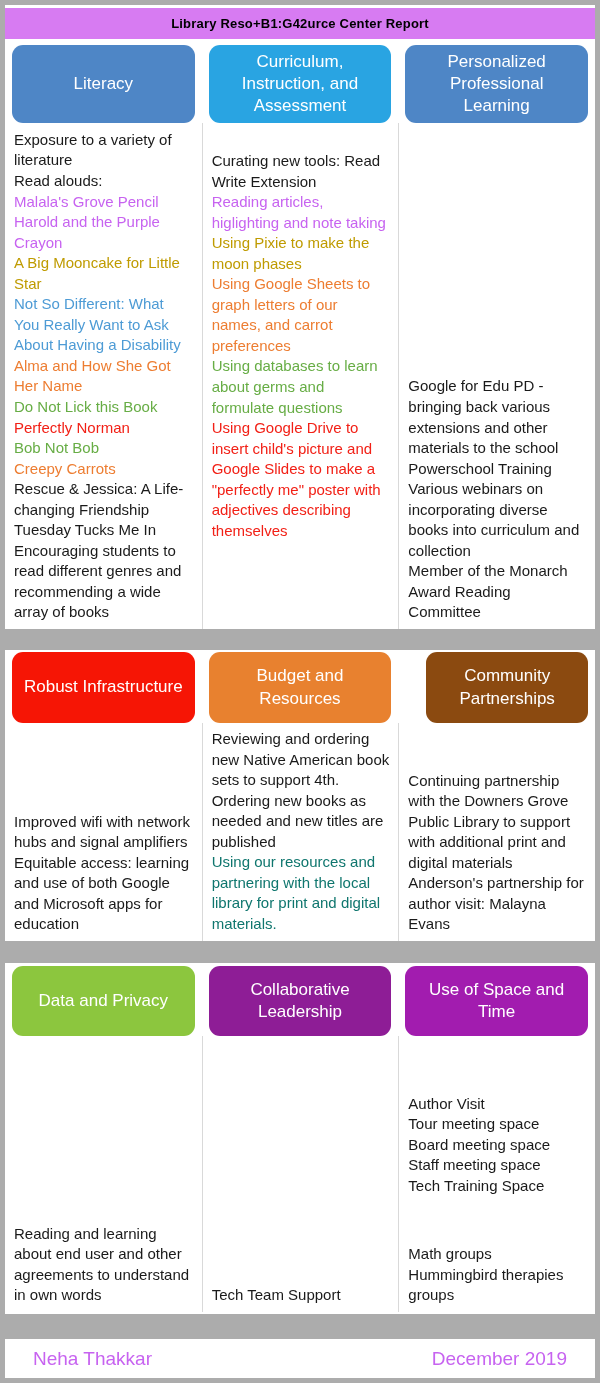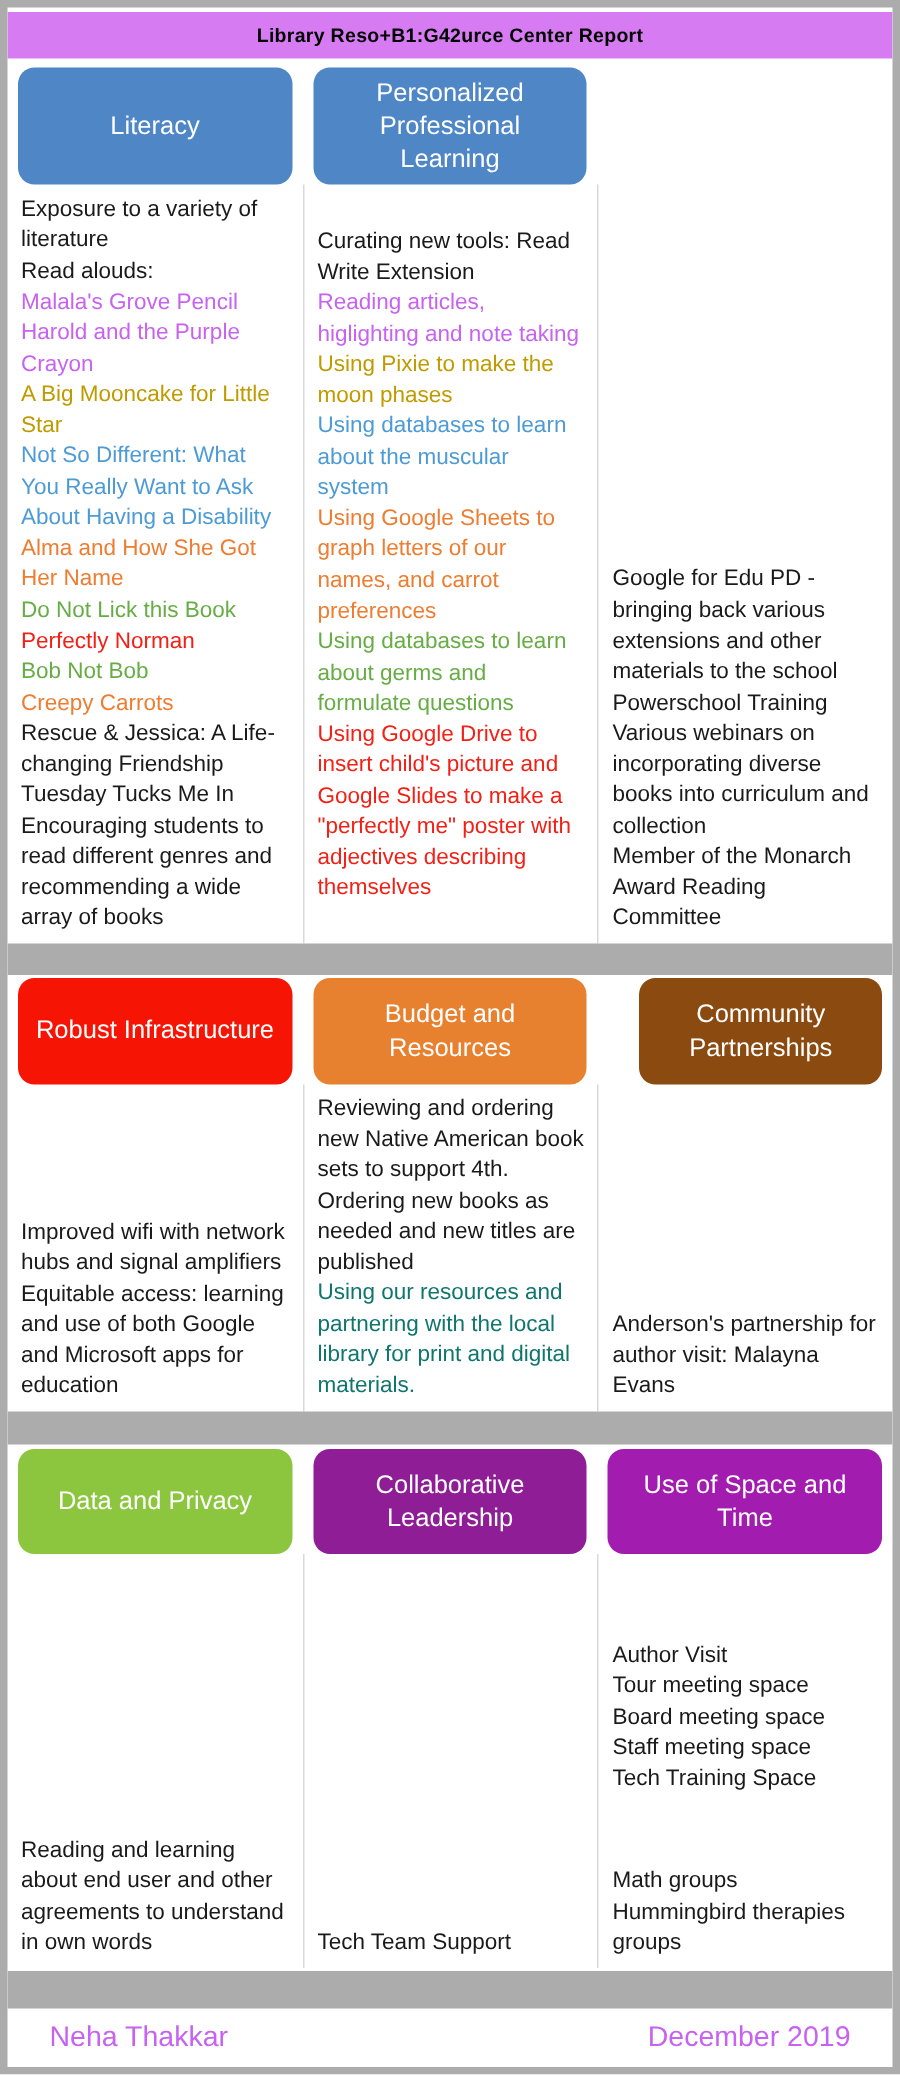--- a/index.html
+++ b/index.html
@@ -77,20 +77,21 @@
 </style>
 </head>
 <body>
 
 <div class="page">
 
   <div class="title-bar">Library Reso+B1:G42urce Center Report</div>
 
   <div class="headers-row hr1">
     <div class="hdr" style="background: rgb(78, 134, 198);">Literacy</div>
+    <div class="hdr" style="background: rgb(41, 164, 226);">Curriculum, Instruction, and Assessment</div>
     <div class="hdr" style="background: rgb(78, 134, 198);">Personalized Professional Learning</div>
   </div>
   <div class="content-row cr1">
     <div class="cell v-center">
         <div class="line" style="color: rgb(26, 26, 26);">Exposure to a variety of literature</div>
         <div class="line" style="color: rgb(26, 26, 26);">Read alouds:</div>
         <div class="line" style="color: rgb(199, 99, 240);">Malala's Grove Pencil</div>
         <div class="line" style="color: rgb(199, 99, 240);">Harold and the Purple Crayon</div>
         <div class="line" style="color: rgb(191, 155, 0);">A Big Mooncake for Little Star</div>
         <div class="line" style="color: rgb(77, 155, 213);">Not So Different: What You Really Want to Ask About Having a Disability</div>
@@ -100,21 +101,20 @@
         <div class="line" style="color: rgb(103, 173, 69);">Bob Not Bob</div>
         <div class="line" style="color: rgb(237, 125, 49);">Creepy Carrots</div>
         <div class="line" style="color: rgb(26, 26, 26);">Rescue &amp; Jessica: A Life-changing Friendship</div>
         <div class="line" style="color: rgb(26, 26, 26);">Tuesday Tucks Me In</div>
         <div class="line" style="color: rgb(26, 26, 26);">Encouraging students to read different genres and recommending a wide array of books</div>
       </div>
     <div class="cell v-top pt">
         <div class="line" style="color: rgb(26, 26, 26);">Curating new tools: Read Write Extension</div>
         <div class="line" style="color: rgb(199, 99, 240);">Reading articles, higlighting and note taking</div>
         <div class="line" style="color: rgb(191, 155, 0);">Using Pixie to make the moon phases</div>
-        <div class="line" style="color: rgb(77, 155, 213);">Using databases to learn about the muscular system</div>
         <div class="line" style="color: rgb(237, 125, 49);">Using Google Sheets to graph letters of our names, and carrot preferences</div>
         <div class="line" style="color: rgb(103, 173, 69);">Using databases to learn about germs and formulate questions</div>
         <div class="line" style="color: rgb(242, 32, 22);">Using Google Drive to insert child's picture and Google Slides to make a "perfectly me" poster with adjectives describing themselves</div>
       </div>
     <div class="cell v-center">
         <div class="line" style="color: rgb(26, 26, 26);">Google for Edu PD - bringing back various extensions and other materials to the school</div>
         <div class="line" style="color: rgb(26, 26, 26);">Powerschool Training</div>
         <div class="line" style="color: rgb(26, 26, 26);">Various webinars on incorporating diverse books into curriculum and collection</div>
         <div class="line" style="color: rgb(26, 26, 26);">Member of the Monarch Award Reading Committee</div>
       </div>
@@ -131,20 +131,21 @@
     <div class="cell v-center">
         <div class="line" style="color: rgb(26, 26, 26);">Improved wifi with network hubs and signal amplifiers</div>
         <div class="line" style="color: rgb(26, 26, 26);">Equitable access: learning and use of both Google and Microsoft apps for education</div>
       </div>
     <div class="cell v-top">
         <div class="line" style="color: rgb(26, 26, 26);">Reviewing and ordering new Native American book sets to support 4th.</div>
         <div class="line" style="color: rgb(26, 26, 26);">Ordering new books as needed and new titles are published</div>
         <div class="line" style="color: #0f766e;">Using our resources and partnering with the local library for print and digital materials.</div>
       </div>
     <div class="cell v-center">
+        <div class="line" style="color: rgb(26, 26, 26);">Continuing partnership with the Downers Grove Public Library to support with additional print and digital materials</div>
         <div class="line" style="color: rgb(26, 26, 26);">Anderson's partnership for author visit: Malayna Evans</div>
       </div>
   </div>
 
   <div class="band band2"></div>
 
   <div class="headers-row hr3">
     <div class="hdr" style="background: rgb(140, 198, 62);">Data and Privacy</div>
     <div class="hdr" style="background: rgb(142, 29, 150);">Collaborative Leadership</div>
     <div class="hdr" style="background: #a21caf;">Use of Space and Time</div>

